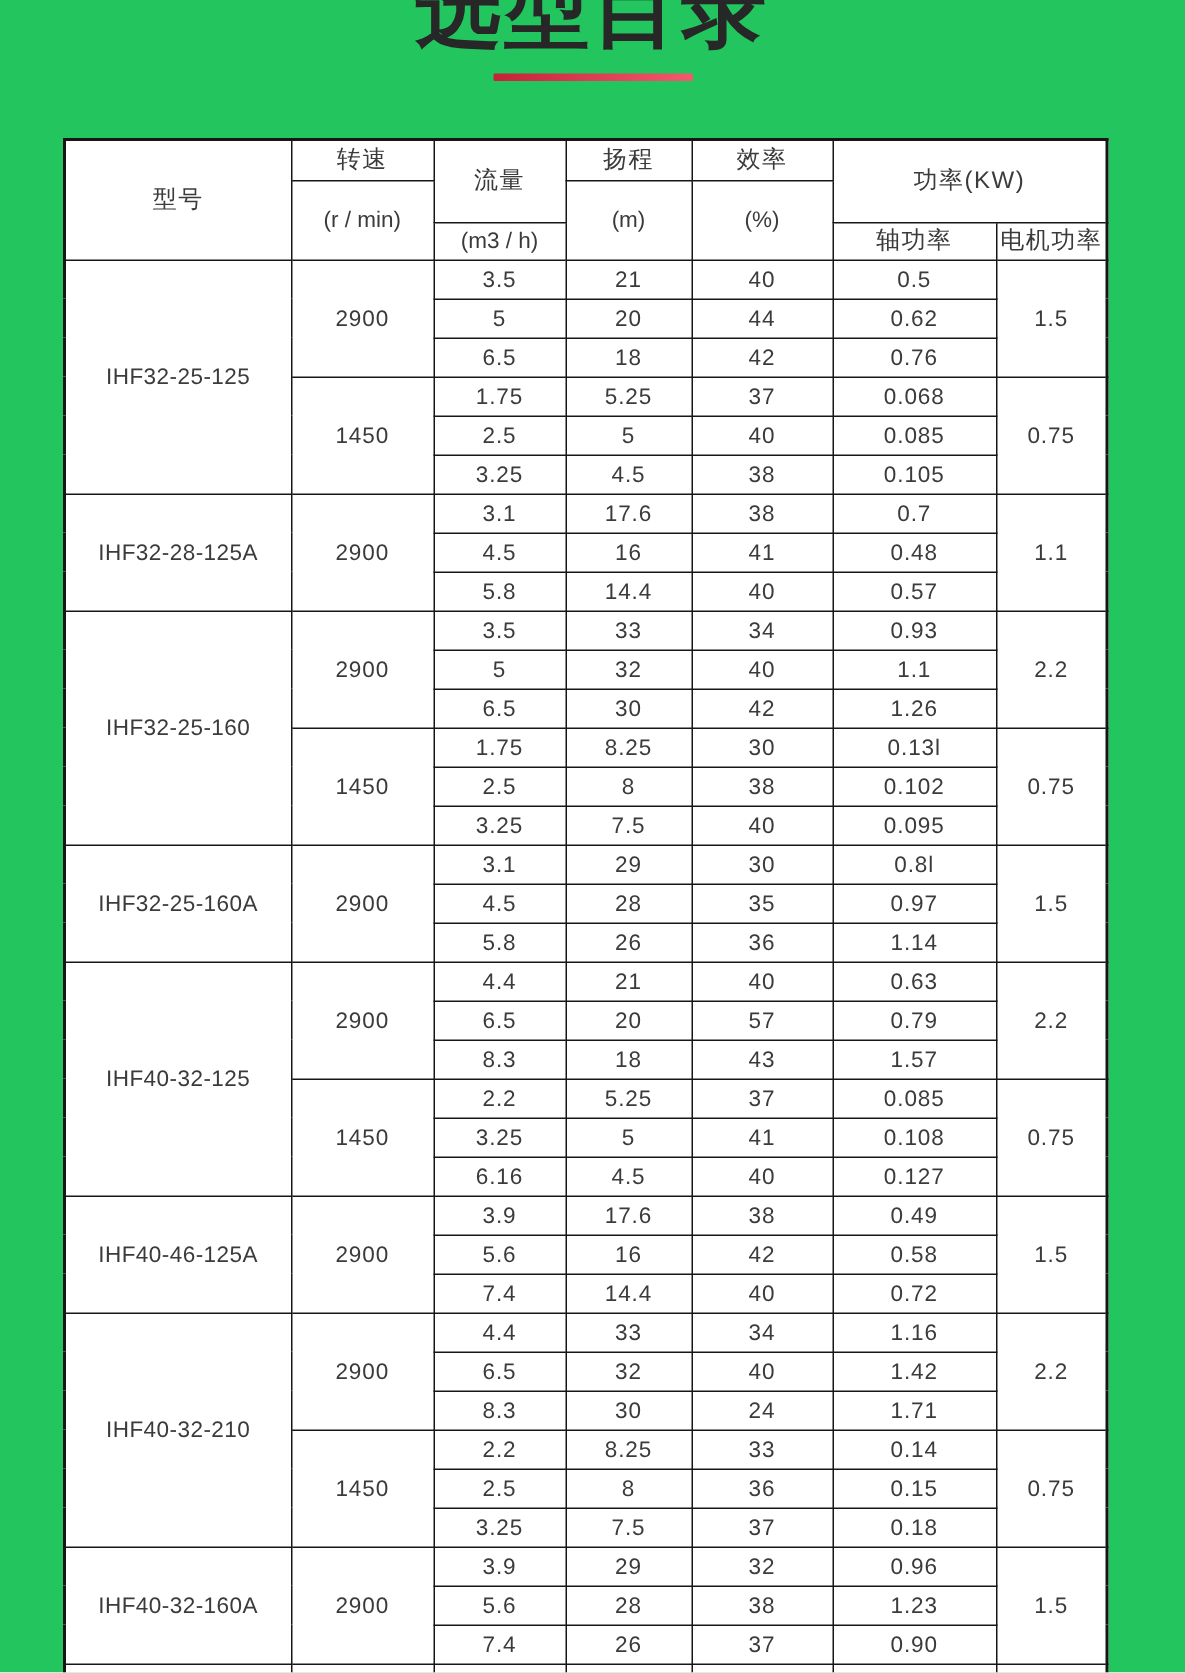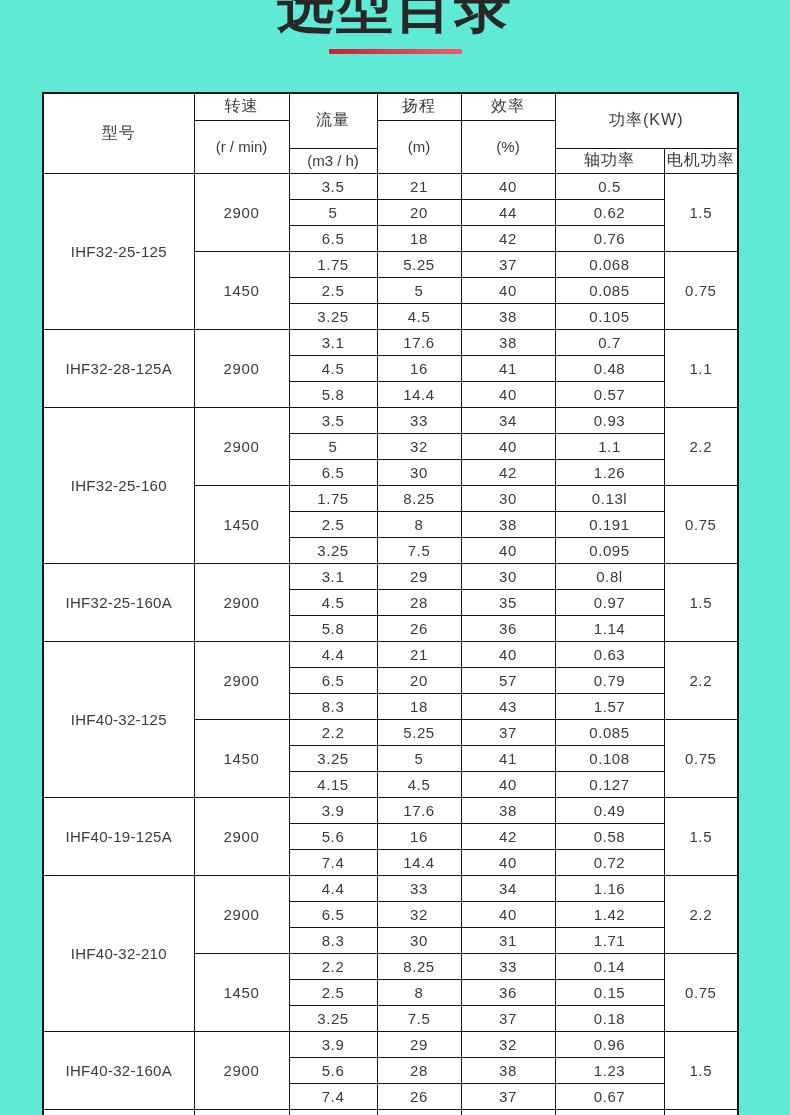--- a/index.html
+++ b/index.html
@@ -1,21 +1,21 @@
 <!DOCTYPE html>
 <html><head>
 <meta charset="utf-8">
 <style>
   html, body { margin: 0; padding: 0; background: #ffffff; }
   .page {
     position: relative;
     width: 790px;
     height: 1115px;
     overflow: hidden;
-    background: #5eead4;
+    background: #22c55e;
     font-family: "Liberation Sans", "DejaVu Sans", sans-serif;
   }
   .title {
     margin: -22px 0 0 0;
     text-align: center;
     font-size: 57px;
     line-height: 1;
     font-weight: 700;
     letter-spacing: 2px;
     color: #272727;
@@ -182,21 +182,21 @@
           <td>1.75</td>
           <td>8.25</td>
           <td>30</td>
           <td>0.13l</td>
           <td rowspan="3">0.75</td>
         </tr>
         <tr>
           <td>2.5</td>
           <td>8</td>
           <td>38</td>
-          <td>0.191</td>
+          <td>0.102</td>
         </tr>
         <tr>
           <td>3.25</td>
           <td>7.5</td>
           <td>40</td>
           <td>0.095</td>
         </tr>
         <tr>
           <td rowspan="3" class="model-cell">IHF32-25-160A</td>
           <td rowspan="3">2900</td>
@@ -247,27 +247,27 @@
           <td>0.085</td>
           <td rowspan="3">0.75</td>
         </tr>
         <tr>
           <td>3.25</td>
           <td>5</td>
           <td>41</td>
           <td>0.108</td>
         </tr>
         <tr>
-          <td>4.15</td>
+          <td>6.16</td>
           <td>4.5</td>
           <td>40</td>
           <td>0.127</td>
         </tr>
         <tr>
-          <td rowspan="3" class="model-cell">IHF40-19-125A</td>
+          <td rowspan="3" class="model-cell">IHF40-46-125A</td>
           <td rowspan="3">2900</td>
           <td>3.9</td>
           <td>17.6</td>
           <td>38</td>
           <td>0.49</td>
           <td rowspan="3">1.5</td>
         </tr>
         <tr>
           <td>5.6</td>
           <td>16</td>
@@ -291,21 +291,21 @@
         </tr>
         <tr>
           <td>6.5</td>
           <td>32</td>
           <td>40</td>
           <td>1.42</td>
         </tr>
         <tr>
           <td>8.3</td>
           <td>30</td>
-          <td>31</td>
+          <td>24</td>
           <td>1.71</td>
         </tr>
         <tr>
           <td rowspan="3">1450</td>
           <td>2.2</td>
           <td>8.25</td>
           <td>33</td>
           <td>0.14</td>
           <td rowspan="3">0.75</td>
         </tr>
@@ -333,21 +333,21 @@
         <tr>
           <td>5.6</td>
           <td>28</td>
           <td>38</td>
           <td>1.23</td>
         </tr>
         <tr>
           <td>7.4</td>
           <td>26</td>
           <td>37</td>
-          <td>0.67</td>
+          <td>0.90</td>
         </tr>
         <tr class="partial">
           <td></td>
           <td></td>
           <td></td>
           <td></td>
           <td></td>
           <td></td>
           <td></td>
         </tr>

